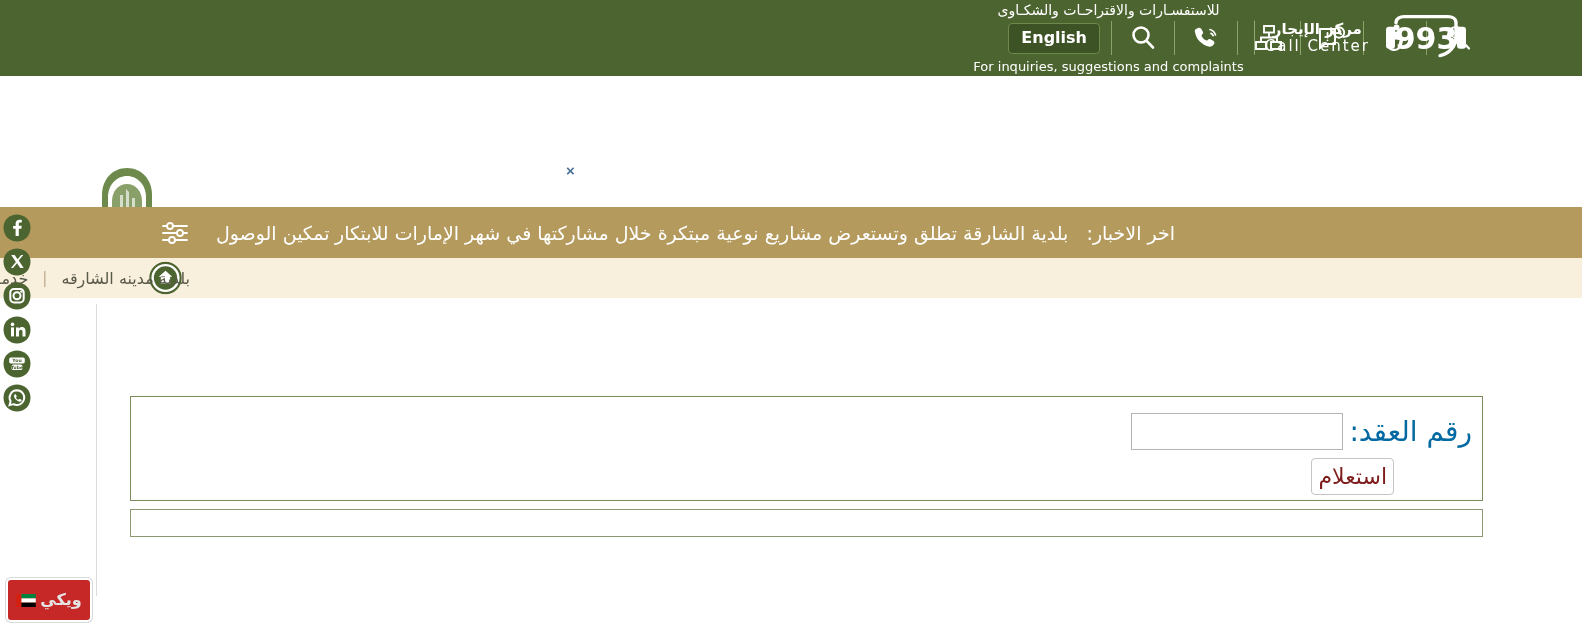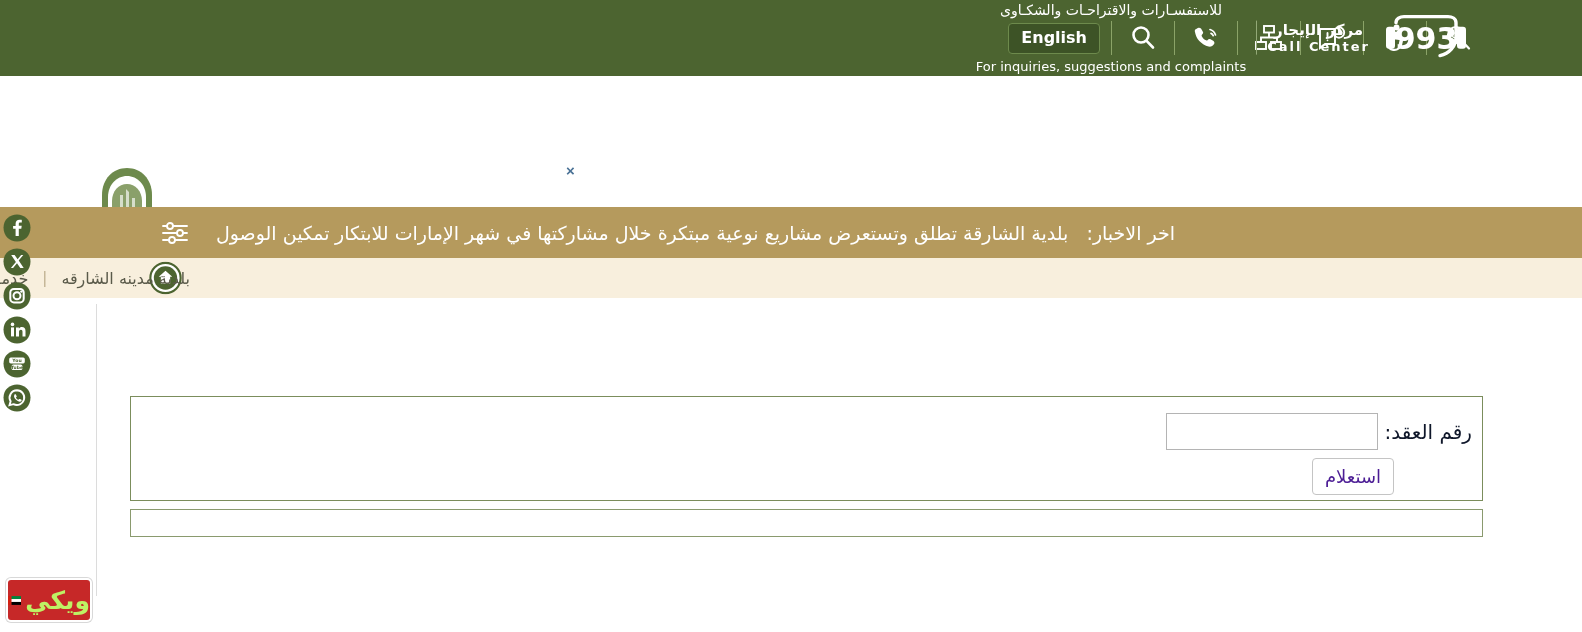--- a/index.html
+++ b/index.html
@@ -65,21 +65,21 @@
     align-items: center;
     direction: rtl;
   }
   .cc-texts {
     display: flex;
     align-items: center;
     direction: rtl;
   }
   .cc-ar-wrap { text-align: center; color: #ffffff; line-height: 1.15; }
   .cc-ar { font-size: 15px; font-weight: bold; letter-spacing: 0.5px;}
-  .cc-en { font-size: 13px; font-weight: bold; letter-spacing: 2px; }
+  .cc-en { font-size: 15px; font-weight: normal; letter-spacing: 2px; }
   .cc-vsep { width: 1px; height: 34px; background: #93a977; margin: 0 10px; }
   .cc-right-wrap { text-align: center; color: #ffffff; line-height: 1.25; }
   .cc-right-ar { font-size: 14px; letter-spacing: 1px; }
   .cc-right-en { font-size: 13px; margin-top: 39px; }
   .cc-number {
     display: flex; align-items: center; margin-left: 8px;
   }
 
   
   .header {
@@ -231,22 +231,22 @@
     background: #ffffff;
   }
   .panel-row {
     display: flex;
     align-items: center;
     justify-content: flex-start;
     direction: rtl;
     padding: 16px 10px 0 0;
   }
   .field-label {
-    color: #0f172a;
-    font-size: 20px;
+    color: #0369a1;
+    font-size: 28px;
     margin-left: 6px;
     white-space: nowrap;
   }
   .field-input {
     width: 212px;
     height: 37px;
     border: 1px solid #b4b4b4;
     background: #ffffff;
     outline: none;
     font-size: 16px;
@@ -258,22 +258,22 @@
     justify-content: flex-start;
     direction: rtl;
     padding: 8px 88px 0 0;
   }
   .submit-btn {
     min-width: 82px;
     height: 37px;
     border: 1px solid #c4c4c4;
     border-radius: 4px;
     background: #ffffff;
-    color: #4c1d95;
-    font-size: 18px;
+    color: #7f1d1d;
+    font-size: 22px;
     cursor: pointer;
     font-family: "DejaVu Sans", "Liberation Sans", sans-serif;
   }
   .panel2 {
     position: absolute;
     right: 99px;
     left: 130px;
     top: 211px;
     height: 28px;
     border: 1px solid #8a9a6e;
@@ -309,22 +309,22 @@
     border: 2px solid #ffffff;
     box-shadow: 0 0 0 1px #d8d8d8;
     display: flex;
     align-items: center;
     justify-content: center;
     gap: 4px;
     cursor: pointer;
     z-index: 50;
   }
   .wiki-label {
-    color: #bef264;
-    font-size: 25px;
+    color: #e5e5e5;
+    font-size: 16px;
     font-weight: bold;
     direction: rtl;
     line-height: 1;
   }
   .flag { width: 20px; height: 13px; display: block; }
 </style>
 </head>
 <body>
 
 <div class="topbar">

